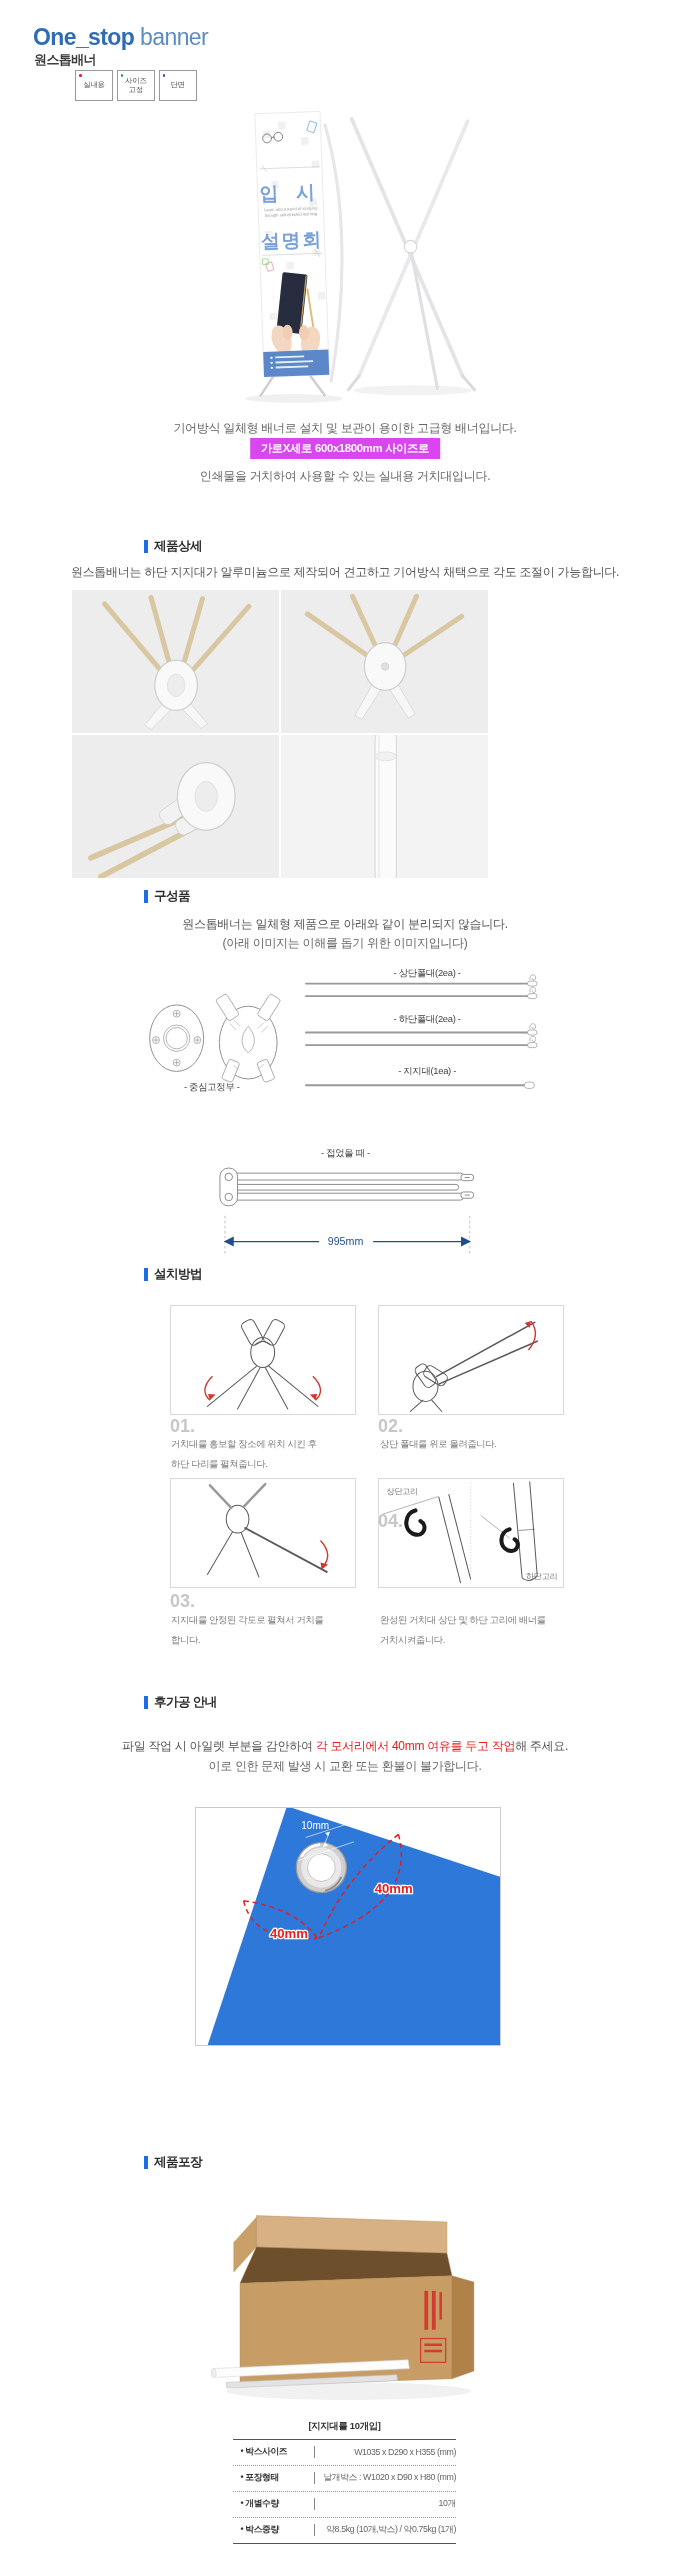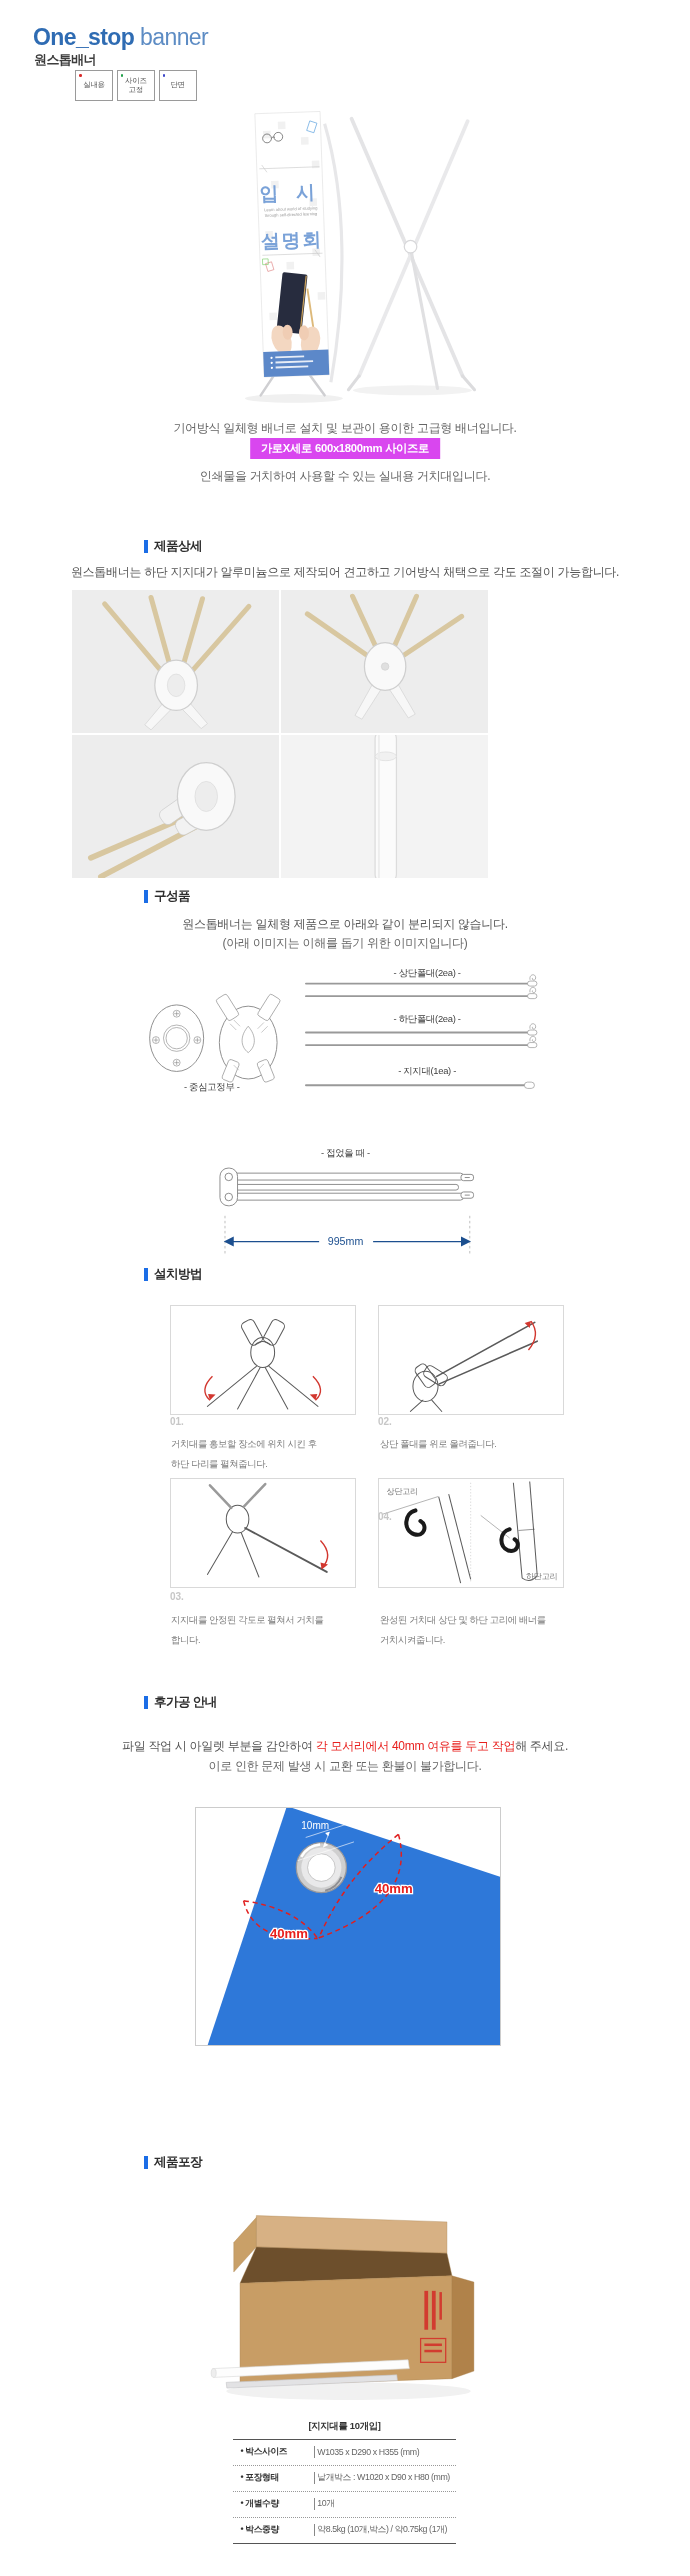--- a/index.html
+++ b/index.html
@@ -19,34 +19,34 @@
   
   .ctr{left:0;width:690px;text-align:center;}
   .desc{font-size:12px;color:#666;letter-spacing:-0.3px;}
   .badge{left:50%;transform:translateX(-50%);top:438px;background:#d946ef;color:#fff;
          font-size:11.3px;font-weight:bold;padding:3.1px 10.7px;letter-spacing:-0.3px;white-space:nowrap;}
   
   .sec-head{display:flex;align-items:center;gap:5.6px;}
   .sec-bar{width:4.4px;height:12.6px;background:#1b6de6;}
   .sec-txt{font-size:12.6px;font-weight:bold;color:#2e2e2e;letter-spacing:-0.6px;}
   
-  .step-num{font-size:10px;font-weight:bold;color:#c7c7c7;text-align:right;}
+  .step-num{font-size:18px;font-weight:bold;color:#c7c7c7;text-align:right;}
   .step-line{font-size:9.4px;color:#7d7d7d;letter-spacing:-0.4px;}
   .itile{border:0.6px solid #d9d9d9;background:#fff;}
   .fin-img{border:0.6px solid #ccc;background:#fff;}
   .notice-red{color:#e8201e;}
   
   .pack-table{left:233px;top:2420px;width:223px;}
   .pt-title{text-align:center;font-size:9.4px;font-weight:bold;color:#333;letter-spacing:-0.3px;margin-bottom:5.6px;}
   .pt-body{border-top:1.3px solid #555;border-bottom:1.3px solid #555;}
   .pt-row{display:flex;align-items:center;height:25px;font-size:8.8px;}
   .pt-row + .pt-row{border-top:0.6px dotted #999;}
   .pt-label{width:73px;padding-left:7.5px;font-weight:bold;color:#333;letter-spacing:-0.4px;}
   .pt-sep{width:1.3px;height:12.6px;background:#888;margin-right:2.5px;flex:none;}
-  .pt-value{flex:1;text-align:left;color:#666;letter-spacing:-0.4px;white-space:nowrap;}
+  .pt-value{flex:1;text-align:right;color:#666;letter-spacing:-0.4px;white-space:nowrap;}
 </style>
 </head>
 <body>
 
 <div class="page">
 
   <div class="abs brand">
     <span>One_stop</span>
     <span class="light">banner</span>
   </div>

